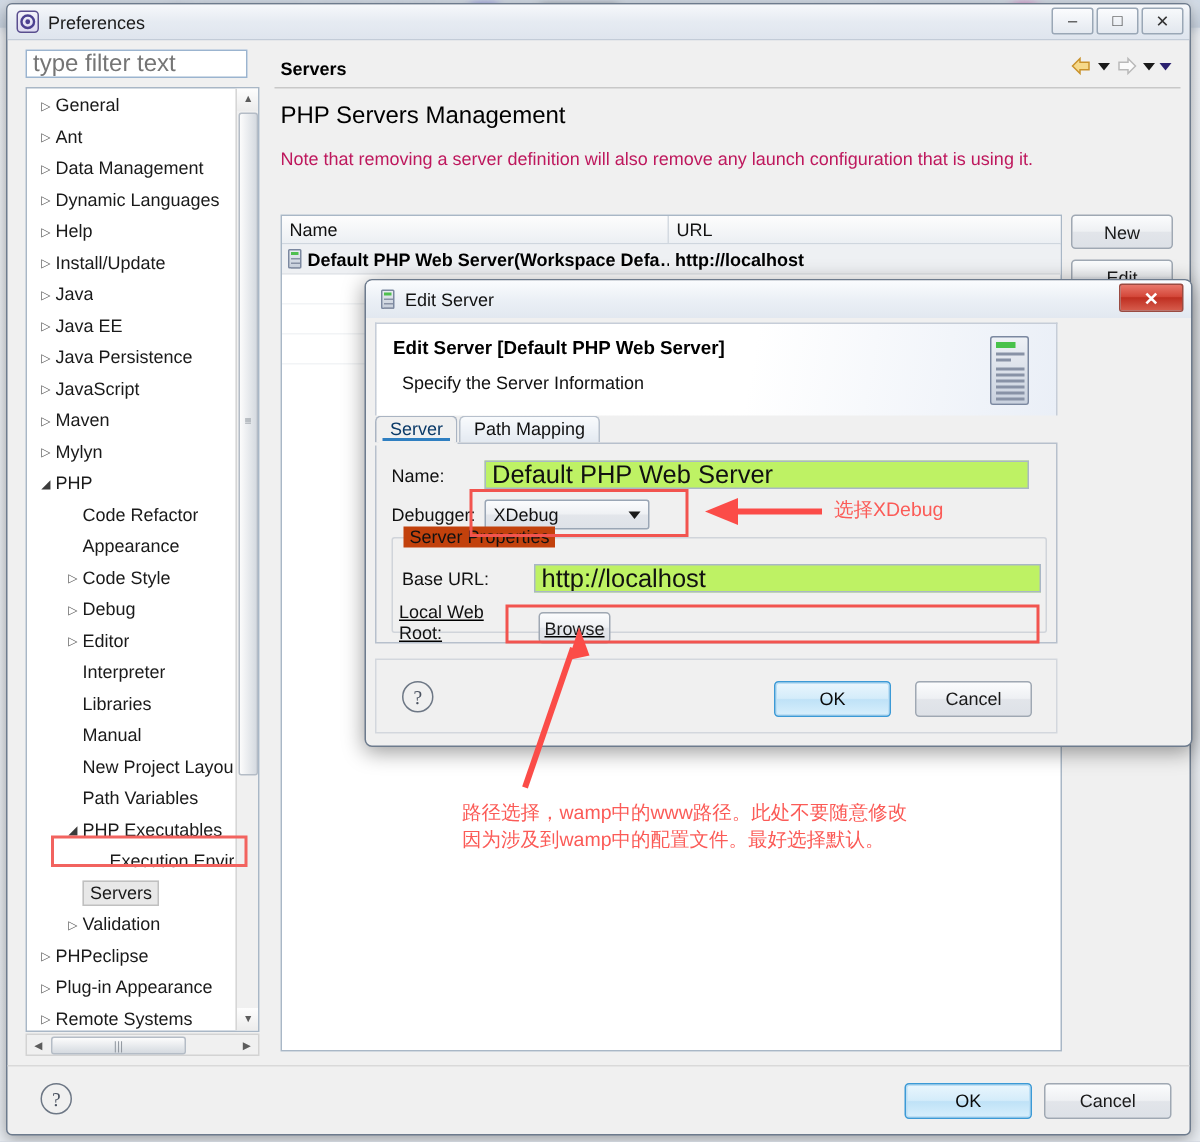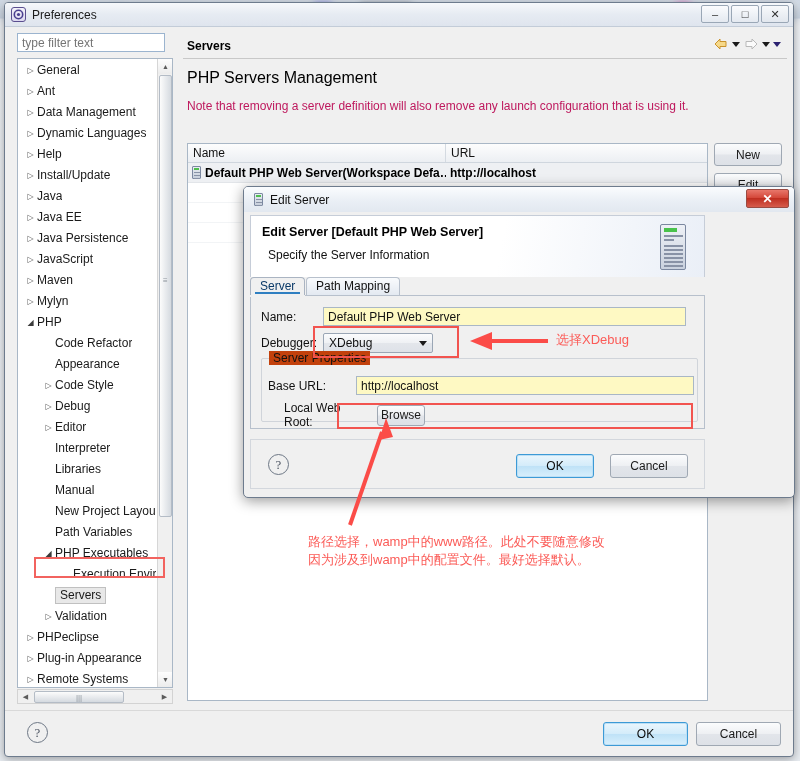--- a/index.html
+++ b/index.html
@@ -54,21 +54,21 @@
 
   
   #prefs-body { position: absolute; left: 0; top: 24px; width: 788px; height: 683px; }
 
   
   #left-pane { position: absolute; left: 8px; top: 6px; width: 164px; height: 672px; }
   #filter-box {
     width: 148px; height: 19px;
     border: 1px solid #9bb4cf;
     background: #fff;
-    font-size: 12px; color: #6e6e6e;
+    font-size: 16px; color: #6e6e6e;
     padding: 1px 4px;
     margin-left: 4px;
     font-family: "Liberation Sans", sans-serif;
   }
   #tree-wrap {
     position: absolute; left: 4px; top: 25px; width: 156px; height: 630px;
     background: #fff; border: 1px solid #a9b7c6;
     overflow: hidden;
   }
   #tree { position: absolute; left: 0; top: 0; width: 140px; height: 100%; padding-top: 1px; }
@@ -237,22 +237,22 @@
      box-shadow: 0 2px 0 0 #f0f0f0; }
   .ed-tab.active:after { content:""; position:absolute; left:4px; right:4px; bottom: 1px; height: 2px; background:#2f7fc1; }
   .ed-tab.inactive { left: 56px; background: linear-gradient(180deg,#f9fbfd,#e3e9f1); color:#111; }
   #ed-panel {
     position: absolute; left: 0; top: 18px; width: 455px; height: 134px;
     background: #f0f0f0; border: 1px solid #b7c0cc;
   }
   .frow { position: absolute; display: flex; align-items: center; }
   .flabel { font-size: 12px; color: #111; }
   .ftext {
-    background: #fef9c3; border: 1px solid #a9b7c6;
-    height: 19px; font-size: 12px; color: #111; padding: 1px 4px; line-height: 16px;
+    background: #bef264; border: 1px solid #a9b7c6;
+    height: 19px; font-size: 17px; color: #111; padding: 1px 4px; line-height: 16px;
     font-family: "Liberation Sans", sans-serif;
   }
   #name-row { left: 10px; top: 11px; }
   #name-row .flabel { width: 62px; }
   #name-input { width: 363px; }
   #dbg-row { left: 10px; top: 37px; }
   #dbg-row .flabel { width: 62px; }
   #dbg-combo {
     width: 110px; height: 20px; border: 1px solid #9aa6b5; border-radius: 2px;
     background: linear-gradient(180deg,#fbfcfd 0%,#eff1f4 48%,#e3e6eb 52%,#dee2e8 100%);
@@ -261,21 +261,21 @@
   }
   .combo-caret { width:0;height:0;border-left:4px solid transparent;border-right:4px solid transparent;border-top:5px solid #1a1a1a; }
   #grp-props {
     position: absolute; left: 10px; top: 62px; width: 437px; height: 64px;
     border: 1px solid #d0d4da; border-radius: 2px;
   }
   #grp-label { position: absolute; left: 7px; top: -8px; background: #c2410c; padding: 0 4px; font-size: 12px; color: #111; }
   #base-row { left: 2px; top: 17px; position:absolute; display:flex; align-items:center; }
   #base-row .flabel { width: 92px; padding-left: 4px; }
   #base-input { width: 338px; }
-  #root-row { left: 18px; top: 42px; position:absolute; display:flex; align-items:center; }
+  #root-row { left: 0; top: 42px; position:absolute; display:flex; align-items:flex-end;text-decoration:underline; }
   #root-row .flabel { width: 92px; padding-left: 4px; }
   #root-input { width: 287px; }
   #browse-btn {
     margin-left: 5px; height: 21px; width: 48px; border: 1px solid #9fa8b3; border-radius: 3px;
     background: linear-gradient(180deg,#fbfcfd 0%,#eef0f3 48%,#e2e5ea 52%,#dde1e7 100%);
     font-size: 12px; color: #1a1a1a; display:flex; align-items:center; justify-content:center;
   }
   #ed-footer {
     position: absolute; left: 6px; bottom: 8px; width: 455px; height: 50px;
     border: 1px solid #d3d7dd; background: #f0f0f0;

